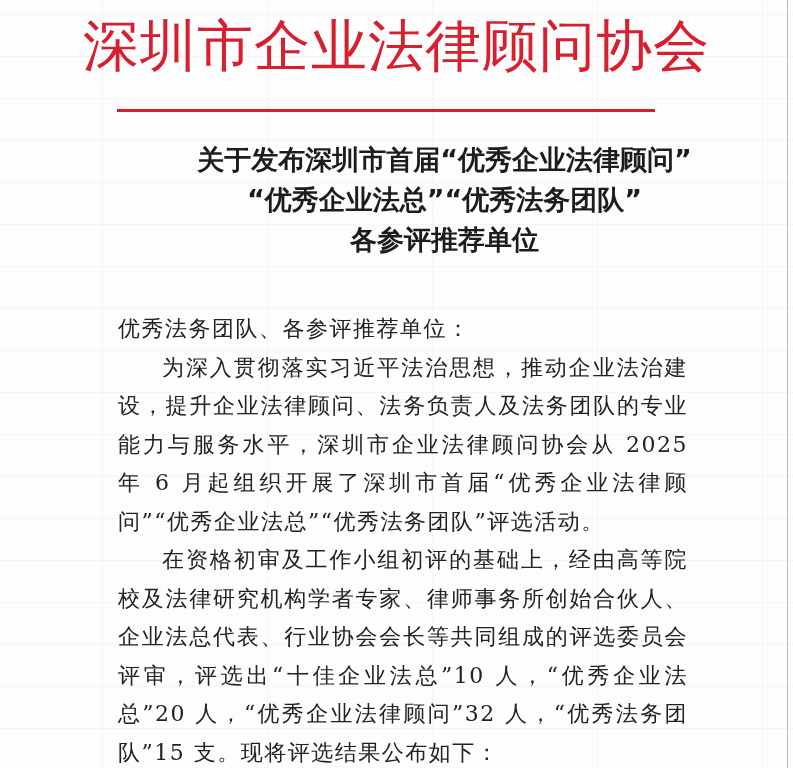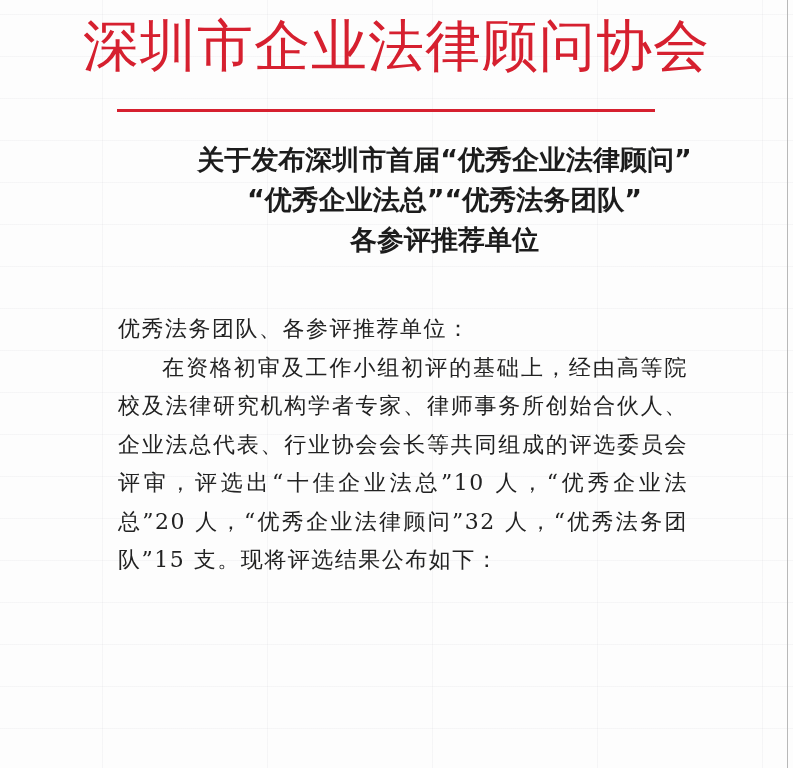--- a/index.html
+++ b/index.html
@@ -54,16 +54,17 @@
 <div class="header-rule"></div>
 
 <div class="notice-title">
   <div>关于发布深圳市首届“优秀企业法律顾问”</div>
   <div>“优秀企业法总”“优秀法务团队”</div>
   <div>各参评推荐单位</div>
 </div>
 
 <div class="body-text">
   <p>优秀法务团队、各参评推荐单位：</p>
+  <p class="indent">为深入贯彻落实习近平法治思想，推动企业法治建设，提升企业法律顾问、法务负责人及法务团队的专业能力与服务水平，深圳市企业法律顾问协会从 2025 年 6 月起组织开展了深圳市首届“优秀企业法律顾问”“优秀企业法总”“优秀法务团队”评选活动。</p>
   <p class="indent">在资格初审及工作小组初评的基础上，经由高等院校及法律研究机构学者专家、律师事务所创始合伙人、企业法总代表、行业协会会长等共同组成的评选委员会评审，评选出“十佳企业法总”10 人，“优秀企业法总”20 人，“优秀企业法律顾问”32 人，“优秀法务团队”15 支。现将评选结果公布如下：</p>
 </div>
 
 <div class="cutline"></div>
 
 </body></html>

